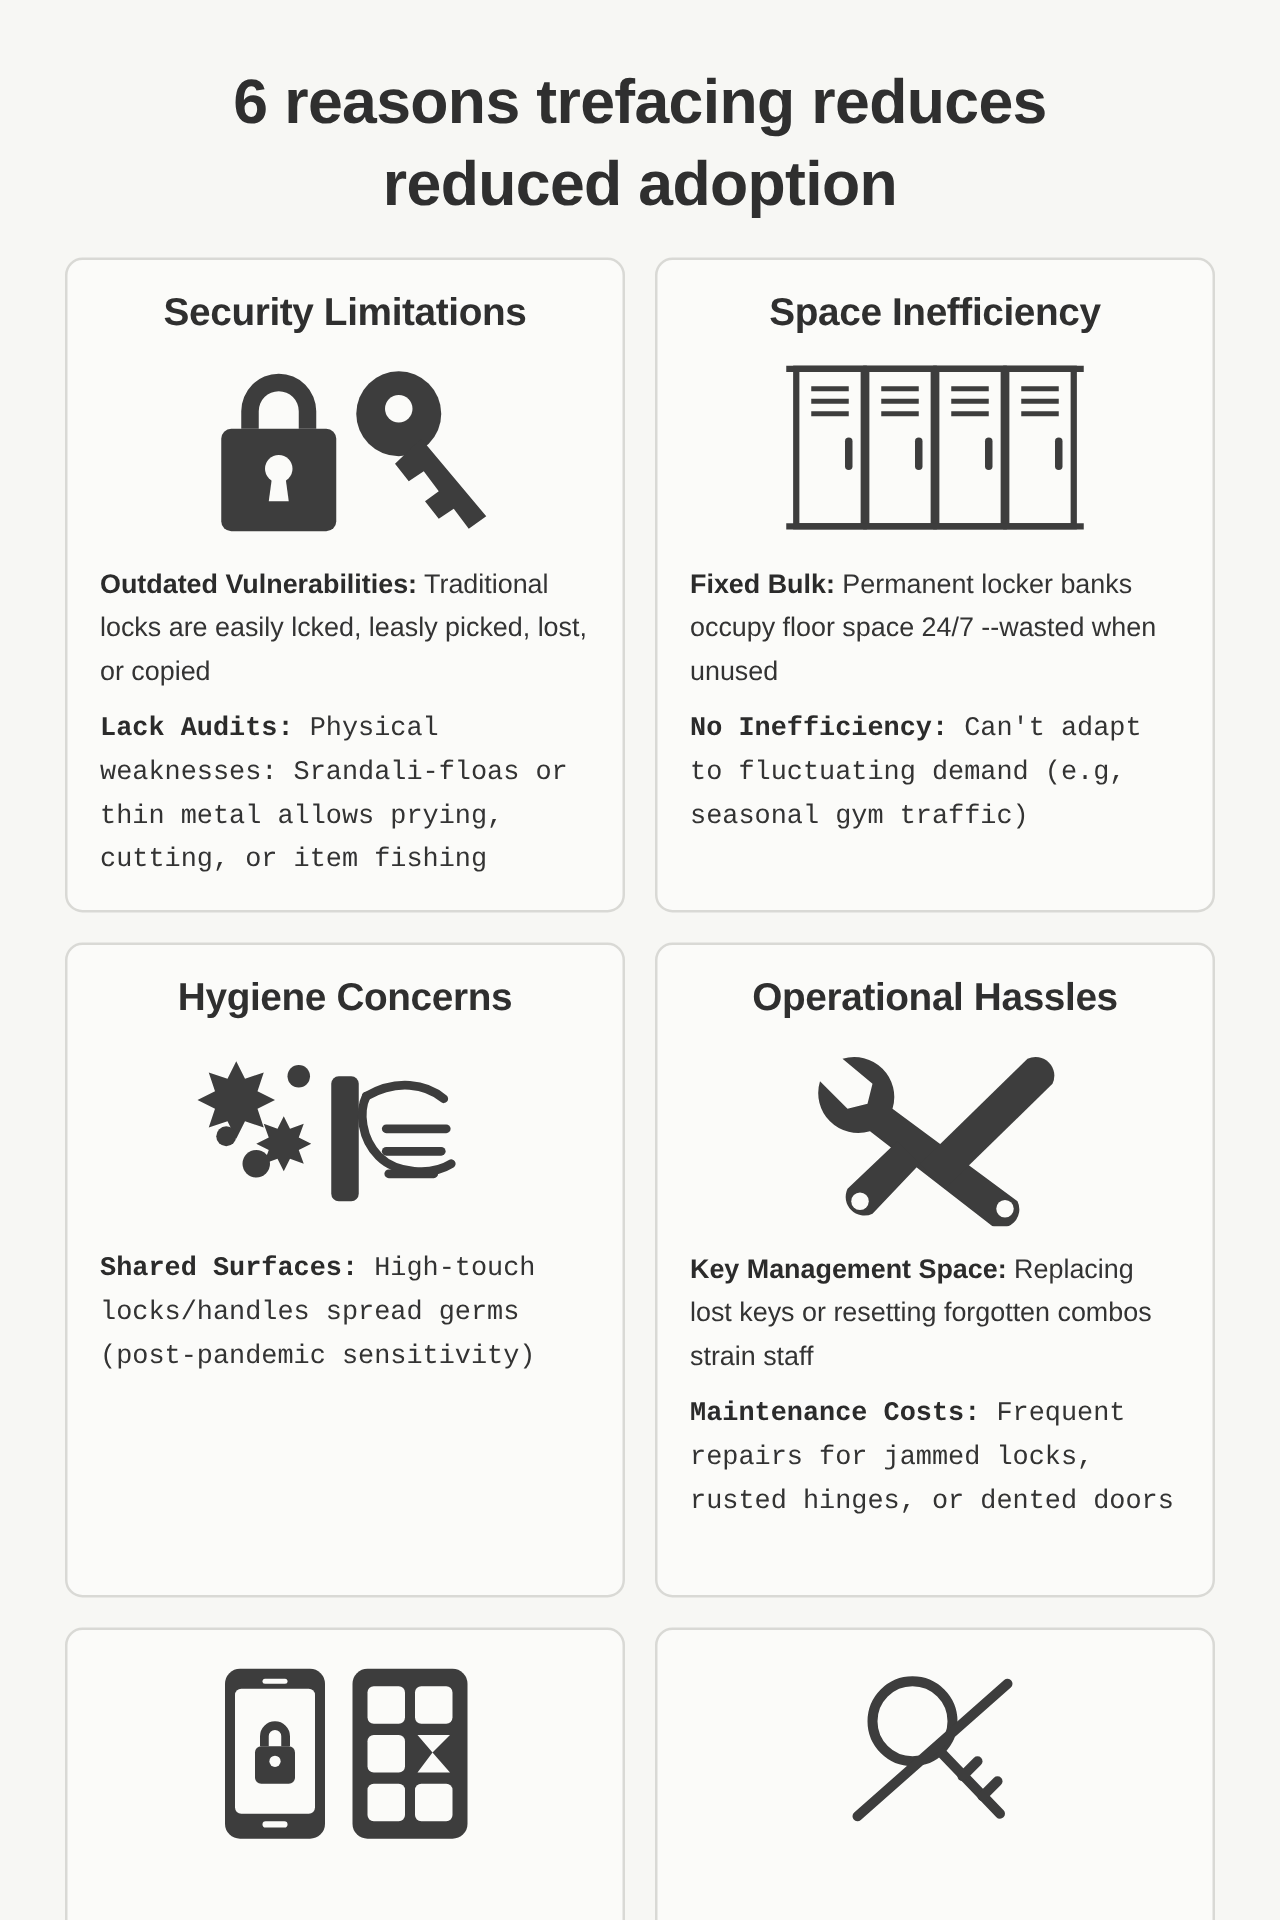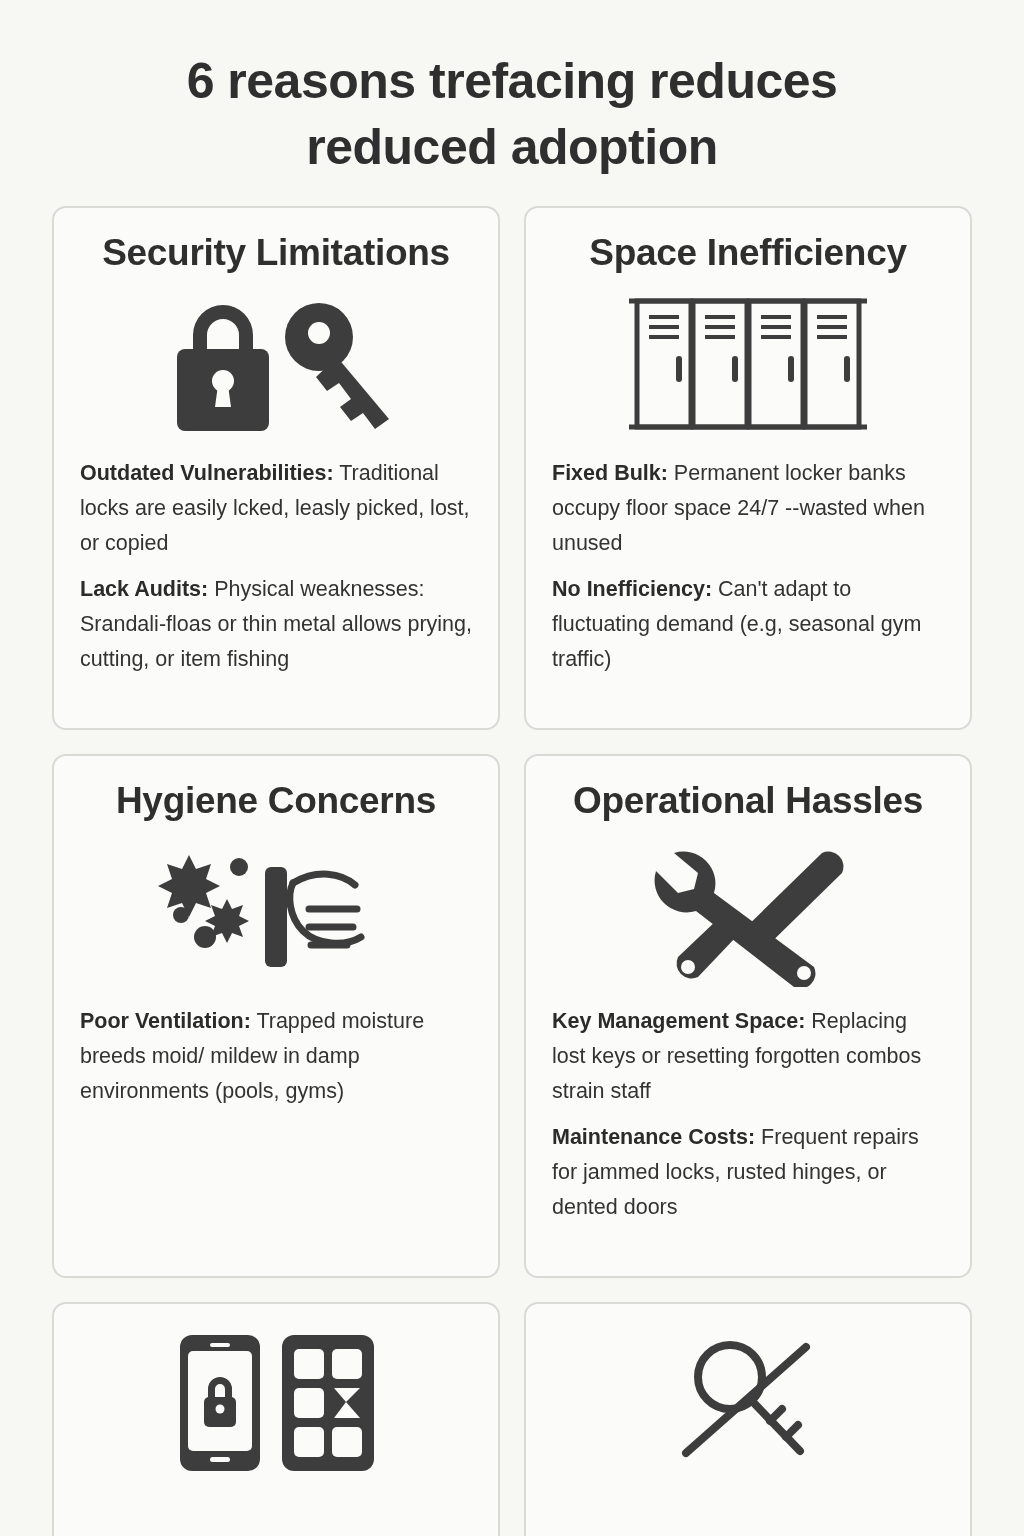--- a/index.html
+++ b/index.html
@@ -42,21 +42,21 @@
   .card {
     background: #fbfbf9;
     border: 2px solid #d9d9d5;
     border-radius: 14px;
     padding: 20px 26px 22px 26px;
     box-sizing: border-box;
     min-height: 524px;
   }
   .card-title {
     text-align: center;
-    font-size: 37px;
+    font-size: 31px;
     font-weight: bold;
     color: #2f2f2f;
     margin: 4px 0 10px 0;
     letter-spacing: -0.3px;
   }
   .icon-wrap {
     height: 160px;
     display: flex;
     align-items: center;
     justify-content: center;
@@ -64,21 +64,21 @@
   }
   .icon-wrap svg {
     display: block;
   }
   .bullet {
     font-size: 21.5px;
     line-height: 1.62;
     color: #333333;
     margin: 3px 0 12px 0;
   }
-  .bullet:last-child { margin-bottom: 0; }
+  .bullet:last-child { margin-bottom: 0; font-family: Liberation Mono, monospace; }
   .bullet b {
     font-weight: bold;
     color: #2b2b2b;
   }
 </style>
 </head>
 <body>
 
 <div class="page">
 
@@ -157,21 +157,21 @@
             <g fill="none" stroke="#3d3d3d" stroke-width="7" stroke-linecap="round" stroke-linejoin="round">
               <path d="M152 46 c24 -14 48 -10 62 2"></path>
               <path d="M152 46 c-6 12 -4 34 10 48 14 14 42 16 58 6"></path>
               <path d="M168 72 h48"></path>
               <path d="M168 90 h44"></path>
               <path d="M170 108 h36"></path>
             </g>
           </g>
         </svg>
       </div>
-      <p class="bullet"><b>Poor Ventilation:</b><span> Trapped moisture breeds moid/ mildew in damp environments (pools, gyms)</span></p>
+      <p class="bullet"><b>Shared Surfaces:</b><span> High-touch locks/handles spread germs (post-pandemic sensitivity)</span></p>
     </div>
 
     <div class="card">
       <div class="card-title">Operational Hassles</div>
       <div class="icon-wrap">
         <svg width="220" height="150" viewBox="0 0 220 150">
           <g fill="#3d3d3d">
             <path d="M36 16 a32 32 0 0 1 40 40 L176 130 a15 15 0 0 1-20 20 L58 74 a32 32 0 0 1-40 -40 l22 22 16 -4 4 -16z"></path>
             <circle cx="166" cy="136" r="7" fill="#fbfbf9"></circle>
             <path d="M184 16 a15 15 0 0 1 20 20 L118 120 l-20 -20z"></path>

